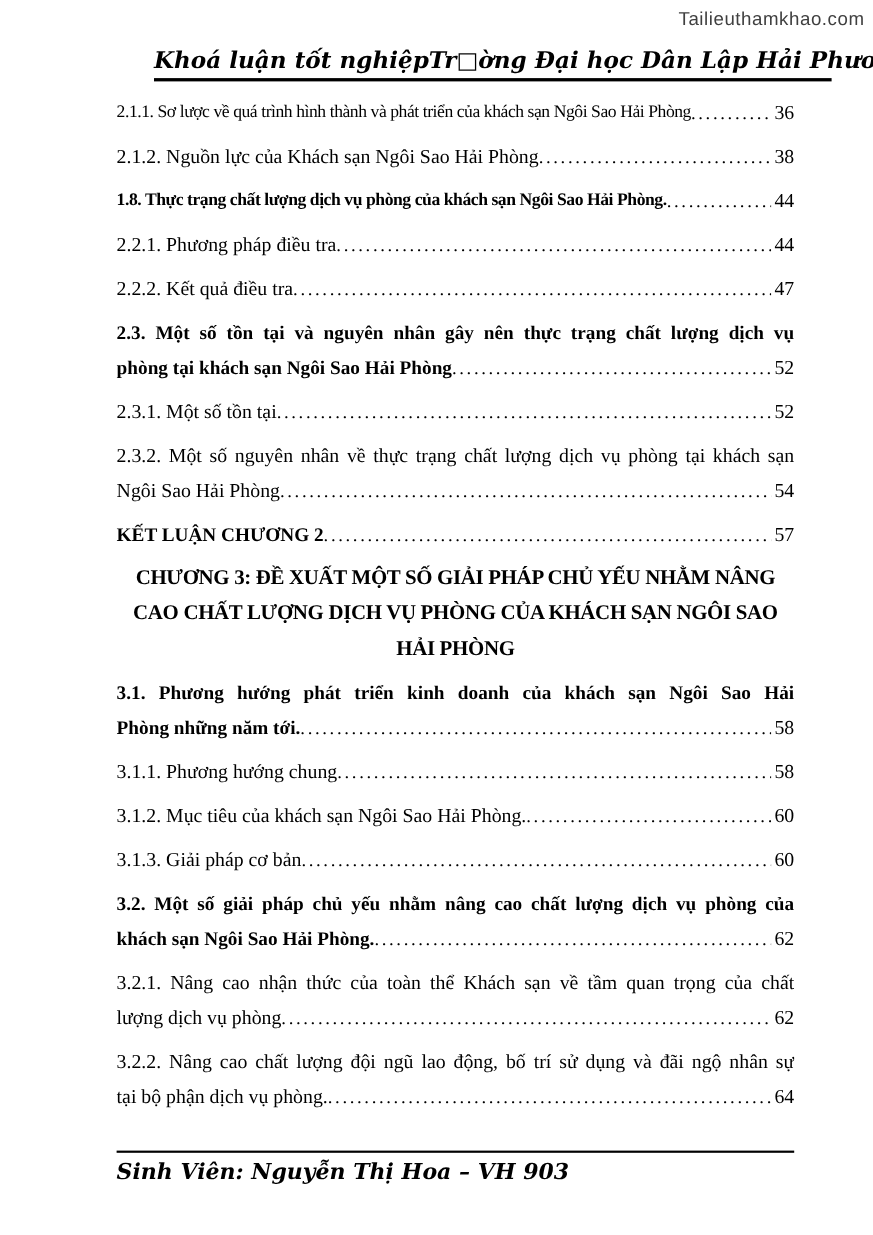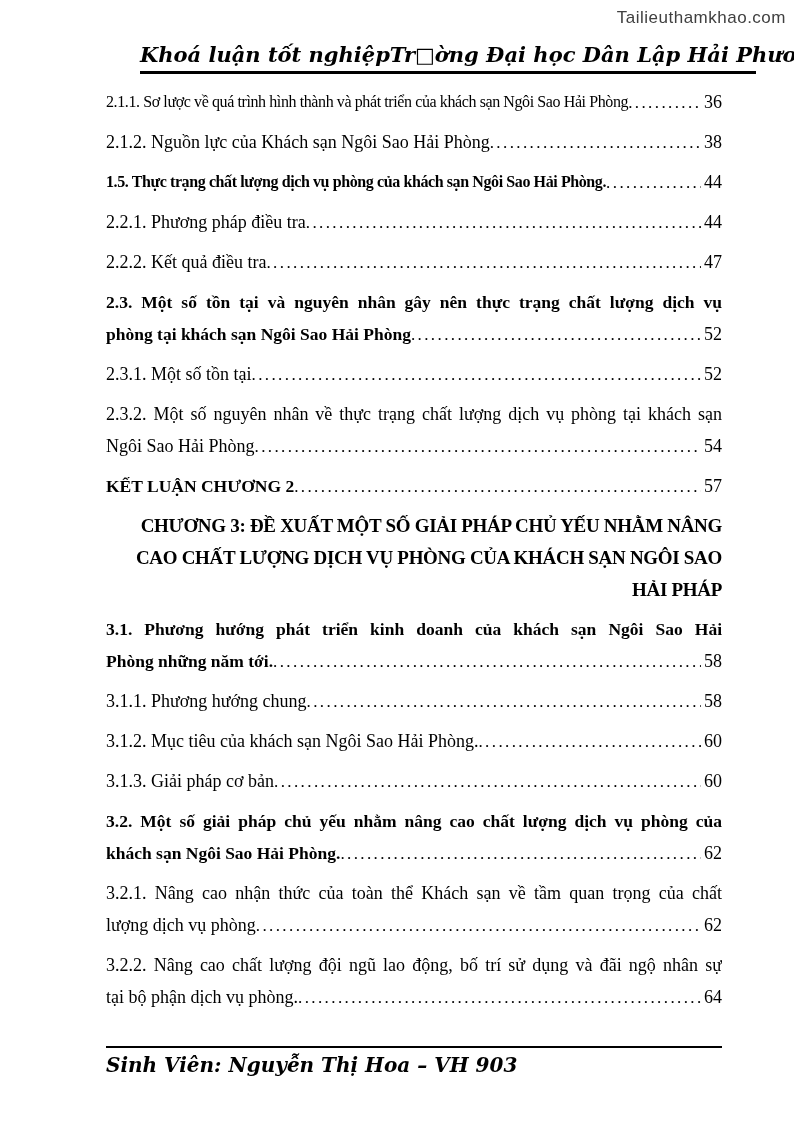--- a/index.html
+++ b/index.html
@@ -42,21 +42,21 @@
   .bold .txt, .bold .l1 { font-size: 17.5px; }
   .condensed .txt { font-size: 16px; letter-spacing: -0.4px; }
   .two .l1 {
     text-align: justify; text-align-last: justify;
     line-height: 32px; max-height: 32px; overflow: hidden;
   }
   .chap {
     text-align: center; font-weight: 700; font-size: 19px;
     letter-spacing: -0.3px; line-height: 32px; margin-bottom: 7px;
   }
-  .chap div { white-space: nowrap; text-align: right; }
+  .chap div { white-space: nowrap; }
   .footer {
     position: absolute; top: 1046px; left: 106px; width: 616px;
     border-top: 2px solid #000; padding-top: 5px;
     font-family: "DejaVu Serif", serif;
     font-style: italic; font-weight: bold; font-size: 20px;
     white-space: nowrap;
   }
 </style>
 </head>
 <body>
@@ -76,21 +76,21 @@
     <span class="pg">36</span>
   </div>
 
   <div class="entry row">
     <span class="txt">2.1.2. Nguồn lực của Khách sạn Ngôi Sao Hải Phòng</span>
     <span class="leader"></span>
     <span class="pg">38</span>
   </div>
 
   <div class="entry row bold condensed">
-    <span class="txt">1.5. Thực trạng chất lượng dịch vụ phòng của khách sạn Ngôi Sao Hải Phòng.</span>
+    <span class="txt">1.8. Thực trạng chất lượng dịch vụ phòng của khách sạn Ngôi Sao Hải Phòng.</span>
     <span class="leader"></span>
     <span class="pg">44</span>
   </div>
 
   <div class="entry row">
     <span class="txt">2.2.1. Phương pháp điều tra</span>
     <span class="leader"></span>
     <span class="pg">44</span>
   </div>
 
@@ -127,21 +127,21 @@
 
   <div class="entry row bold">
     <span class="txt">KẾT LUẬN CHƯƠNG 2</span>
     <span class="leader"></span>
     <span class="pg">57</span>
   </div>
 
   <div class="chap">
     <div>CHƯƠNG 3: ĐỀ XUẤT MỘT SỐ GIẢI PHÁP CHỦ YẾU NHẰM NÂNG</div>
     <div>CAO CHẤT LƯỢNG DỊCH VỤ PHÒNG CỦA KHÁCH SẠN NGÔI SAO</div>
-    <div>HẢI PHÁP</div>
+    <div>HẢI PHÒNG</div>
   </div>
 
   <div class="entry two bold">
     <div class="l1">3.1. Phương hướng phát triển kinh doanh của khách sạn Ngôi Sao Hải</div>
     <div class="row">
       <span class="txt">Phòng những năm tới.</span>
       <span class="leader"></span>
       <span class="pg">58</span>
     </div>
   </div>

